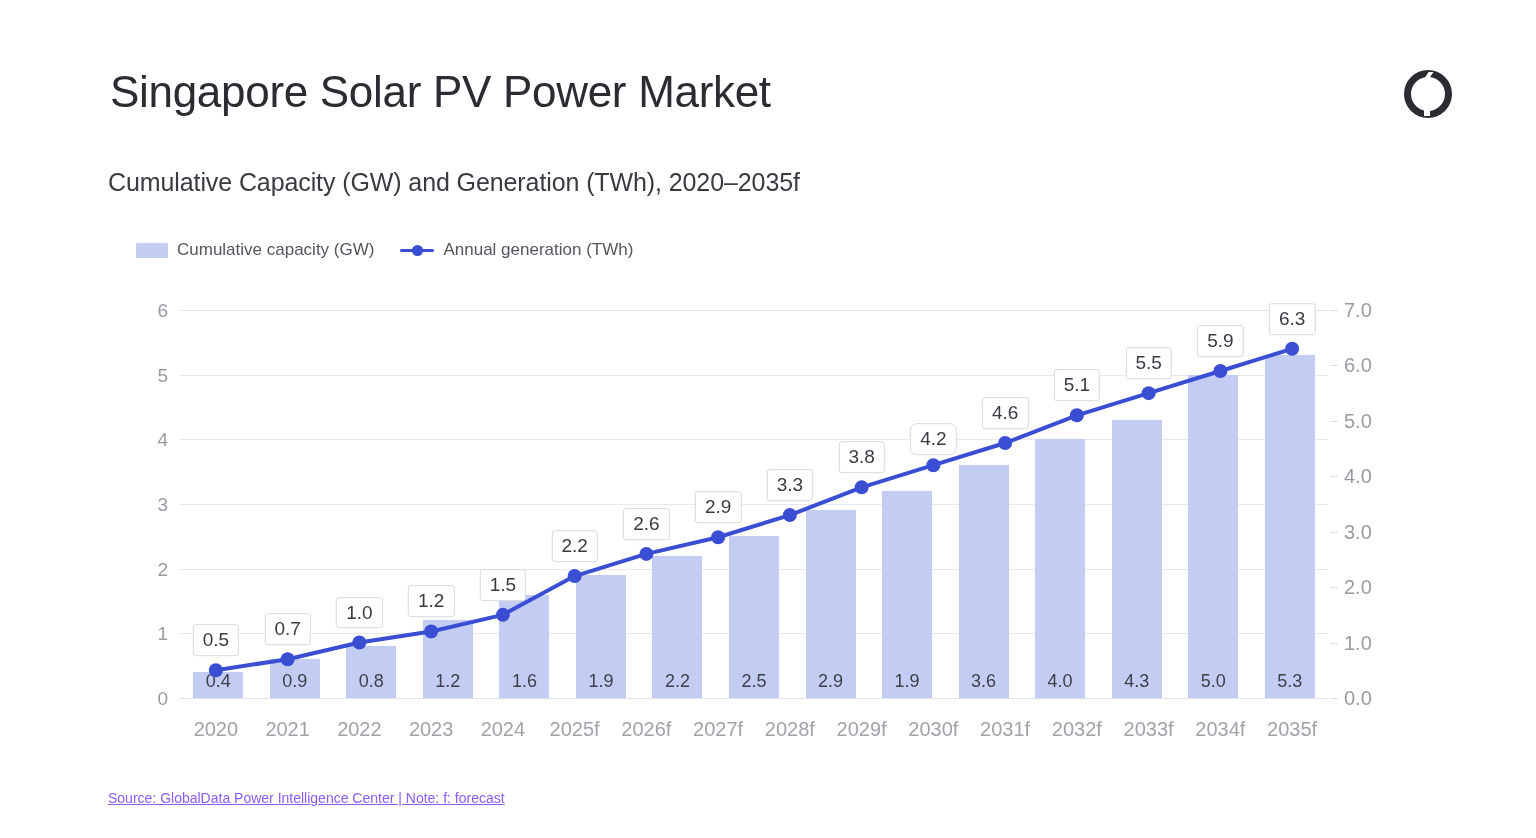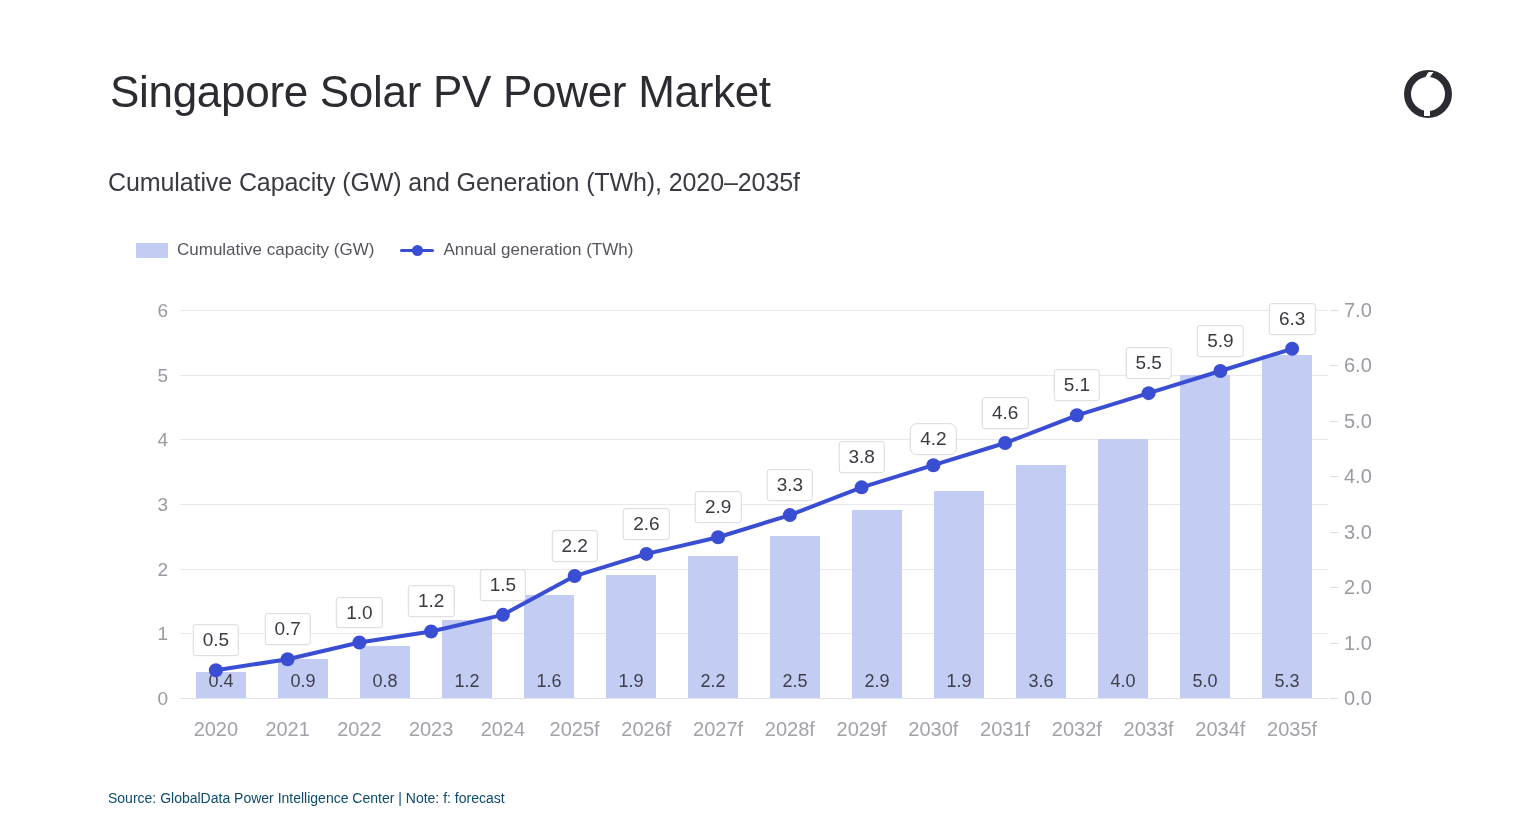--- a/index.html
+++ b/index.html
@@ -196,22 +196,23 @@
     font-size: 19px;
     color: #3a3a42;
     line-height: 1.15;
     white-space: nowrap;
   }
 
   .footer {
     position: absolute;
     left: 108px; top: 790px;
     font-size: 14px;
-    color: #0c4a6e;
-    white-space: nowrap;
+    color: #8b5cf6;
+    white-space: nowrap;
+    text-decoration: underline;
   }
 </style>
 </head>
 <body>
 
 <div class="page">
 
   <div class="header">
     <h1 class="title">Singapore Solar PV Power Market</h1>
     <span class="logo">
@@ -316,20 +317,24 @@
           <div class="bar" style="height: 206.933px; background: rgb(195, 205, 244);"></div>
           <div class="bar-value">1.9</div>
         </div>
         <div class="col">
           <div class="bar" style="height: 232.8px; background: rgb(195, 205, 244);"></div>
           <div class="bar-value">3.6</div>
         </div>
         <div class="col">
           <div class="bar" style="height: 258.667px; background: rgb(195, 205, 244);"></div>
           <div class="bar-value">4.0</div>
+        </div>
+        <div class="col">
+          <div class="bar" style="height: 278.067px; background: rgb(195, 205, 244);"></div>
+          <div class="bar-value">4.3</div>
         </div>
         <div class="col">
           <div class="bar" style="height: 323.333px; background: rgb(195, 205, 244);"></div>
           <div class="bar-value">5.0</div>
         </div>
         <div class="col">
           <div class="bar" style="height: 342.733px; background: rgb(195, 205, 244);"></div>
           <div class="bar-value">5.3</div>
         </div>
       </div>

